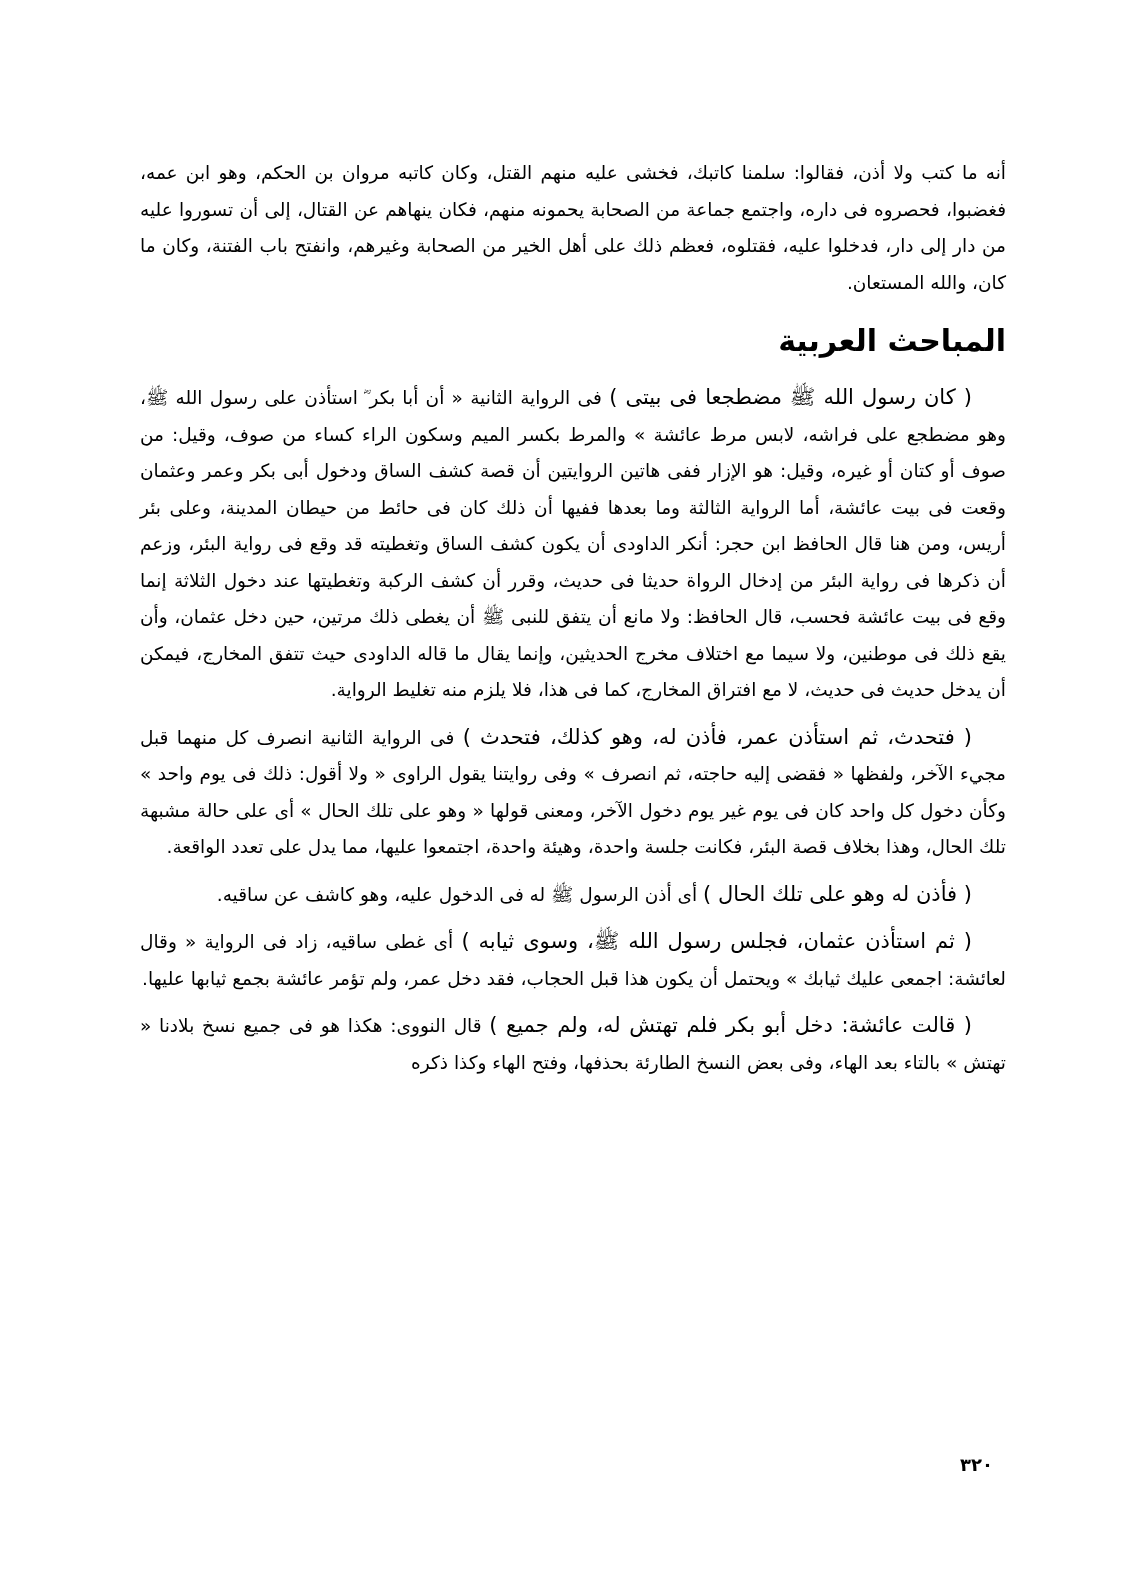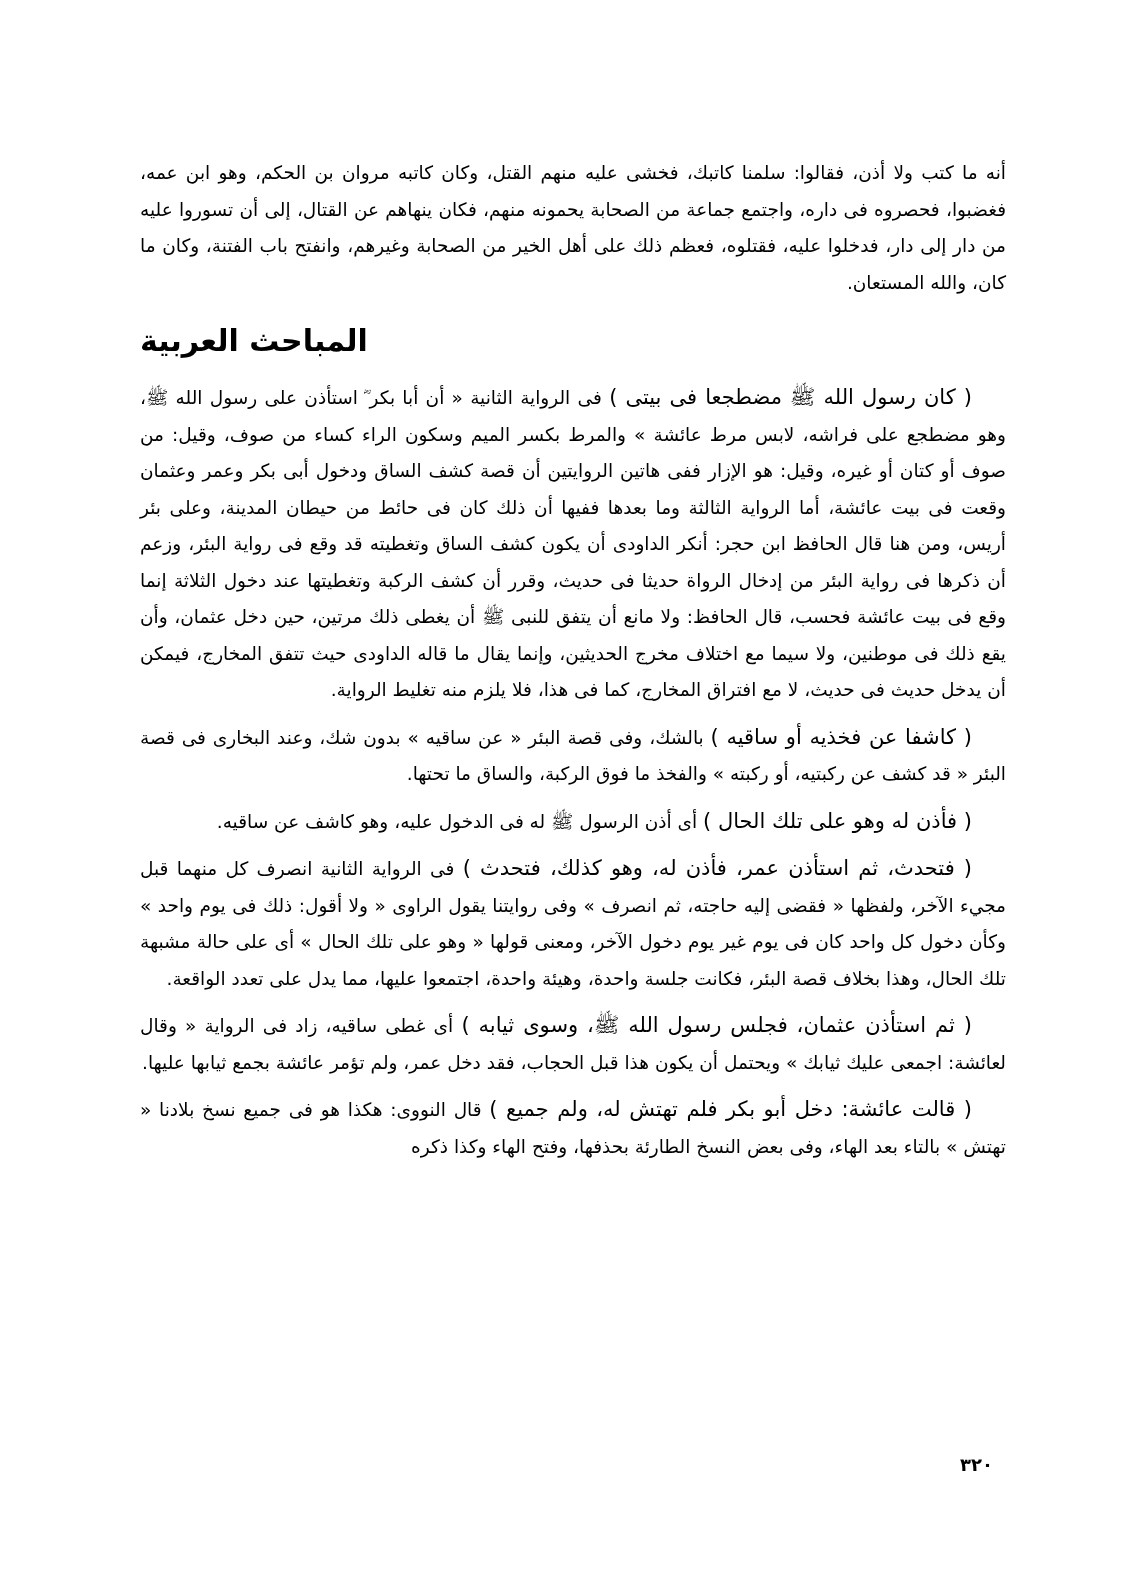--- a/index.html
+++ b/index.html
@@ -11,21 +11,21 @@
   .page {
     position: absolute; left: 140px; top: 116px; width: 866px;
     direction: rtl; text-align: justify; margin-top: 39px;
   }
   .p {
     font-size: 18.5px; line-height: 36.5px; margin: 0;
     text-align: justify; text-align-last: right;
   }
   .p.gap { margin-top: 10px; }
   .heading {
-    text-align: left; font-size: 30px; font-weight: bold;
+    text-align: right; font-size: 30px; font-weight: bold;
     margin: 12px 0 10px 0; line-height: 56px;
   }
   .lemma { font-weight: normal; font-size: 21px; }
   .indent { display: inline-block; width: 34px; }
   .page-number {
     position: absolute; left: 960px; top: 1454px;
     font-size: 18px; font-weight: bold; direction: rtl;
   }
 </style>
 </head>
@@ -34,33 +34,29 @@
 <div class="page">
   <p class="p">أنه ما كتب ولا أذن، فقالوا: سلمنا كاتبك، فخشى عليه منهم القتل، وكان كاتبه مروان بن الحكم، وهو ابن عمه، فغضبوا، فحصروه فى داره، واجتمع جماعة من الصحابة يحمونه منهم، فكان ينهاهم عن القتال، إلى أن تسوروا عليه من دار إلى دار، فدخلوا عليه، فقتلوه، فعظم ذلك على أهل الخير من الصحابة وغيرهم، وانفتح باب الفتنة، وكان ما كان، والله المستعان.</p>
 
   <div class="heading">المباحث العربية</div>
 
   <p class="p">
     <span class="indent"></span><span class="lemma">( كان رسول الله ﷺ مضطجعا فى بيتى )</span>
     <span>فى الرواية الثانية « أن أبا بكر ؓ استأذن على رسول الله ﷺ، وهو مضطجع على فراشه، لابس مرط عائشة » والمرط بكسر الميم وسكون الراء كساء من صوف، وقيل: من صوف أو كتان أو غيره، وقيل: هو الإزار ففى هاتين الروايتين أن قصة كشف الساق ودخول أبى بكر وعمر وعثمان وقعت فى بيت عائشة، أما الرواية الثالثة وما بعدها ففيها أن ذلك كان فى حائط من حيطان المدينة، وعلى بئر أريس، ومن هنا قال الحافظ ابن حجر: أنكر الداودى أن يكون كشف الساق وتغطيته قد وقع فى رواية البئر، وزعم أن ذكرها فى رواية البئر من إدخال الرواة حديثا فى حديث، وقرر أن كشف الركبة وتغطيتها عند دخول الثلاثة إنما وقع فى بيت عائشة فحسب، قال الحافظ: ولا مانع أن يتفق للنبى ﷺ أن يغطى ذلك مرتين، حين دخل عثمان، وأن يقع ذلك فى موطنين، ولا سيما مع اختلاف مخرج الحديثين، وإنما يقال ما قاله الداودى حيث تتفق المخارج، فيمكن أن يدخل حديث فى حديث، لا مع افتراق المخارج، كما فى هذا، فلا يلزم منه تغليط الرواية.</span>
   </p>
 
+
   <p class="p gap">
-    <span class="indent"></span><span class="lemma">( كاشفا عن فخذيه أو ساقيه )</span>
-    <span>بالشك، وفى قصة البئر « عن ساقيه » بدون شك، وعند البخارى فى قصة البئر « قد كشف عن ركبتيه، أو ركبته » والفخذ ما فوق الركبة، والساق ما تحتها.</span>
+    <span class="indent"></span><span class="lemma">( فتحدث، ثم استأذن عمر، فأذن له، وهو كذلك، فتحدث )</span>
+    <span>فى الرواية الثانية انصرف كل منهما قبل مجيء الآخر، ولفظها « فقضى إليه حاجته، ثم انصرف » وفى روايتنا يقول الراوى « ولا أقول: ذلك فى يوم واحد » وكأن دخول كل واحد كان فى يوم غير يوم دخول الآخر، ومعنى قولها « وهو على تلك الحال » أى على حالة مشبهة تلك الحال، وهذا بخلاف قصة البئر، فكانت جلسة واحدة، وهيئة واحدة، اجتمعوا عليها، مما يدل على تعدد الواقعة.</span>
   </p>
 
   <p class="p gap">
     <span class="indent"></span><span class="lemma">( فأذن له وهو على تلك الحال )</span>
     <span>أى أذن الرسول ﷺ له فى الدخول عليه، وهو كاشف عن ساقيه.</span>
-  </p>
-
-  <p class="p gap">
-    <span class="indent"></span><span class="lemma">( فتحدث، ثم استأذن عمر، فأذن له، وهو كذلك، فتحدث )</span>
-    <span>فى الرواية الثانية انصرف كل منهما قبل مجيء الآخر، ولفظها « فقضى إليه حاجته، ثم انصرف » وفى روايتنا يقول الراوى « ولا أقول: ذلك فى يوم واحد » وكأن دخول كل واحد كان فى يوم غير يوم دخول الآخر، ومعنى قولها « وهو على تلك الحال » أى على حالة مشبهة تلك الحال، وهذا بخلاف قصة البئر، فكانت جلسة واحدة، وهيئة واحدة، اجتمعوا عليها، مما يدل على تعدد الواقعة.</span>
   </p>
 
   <p class="p gap">
     <span class="indent"></span><span class="lemma">( ثم استأذن عثمان، فجلس رسول الله ﷺ، وسوى ثيابه )</span>
     <span>أى غطى ساقيه، زاد فى الرواية « وقال لعائشة: اجمعى عليك ثيابك » ويحتمل أن يكون هذا قبل الحجاب، فقد دخل عمر، ولم تؤمر عائشة بجمع ثيابها عليها.</span>
   </p>
 
 
   <p class="p gap">
     <span class="indent"></span><span class="lemma">( قالت عائشة: دخل أبو بكر فلم تهتش له، ولم جميع )</span>

